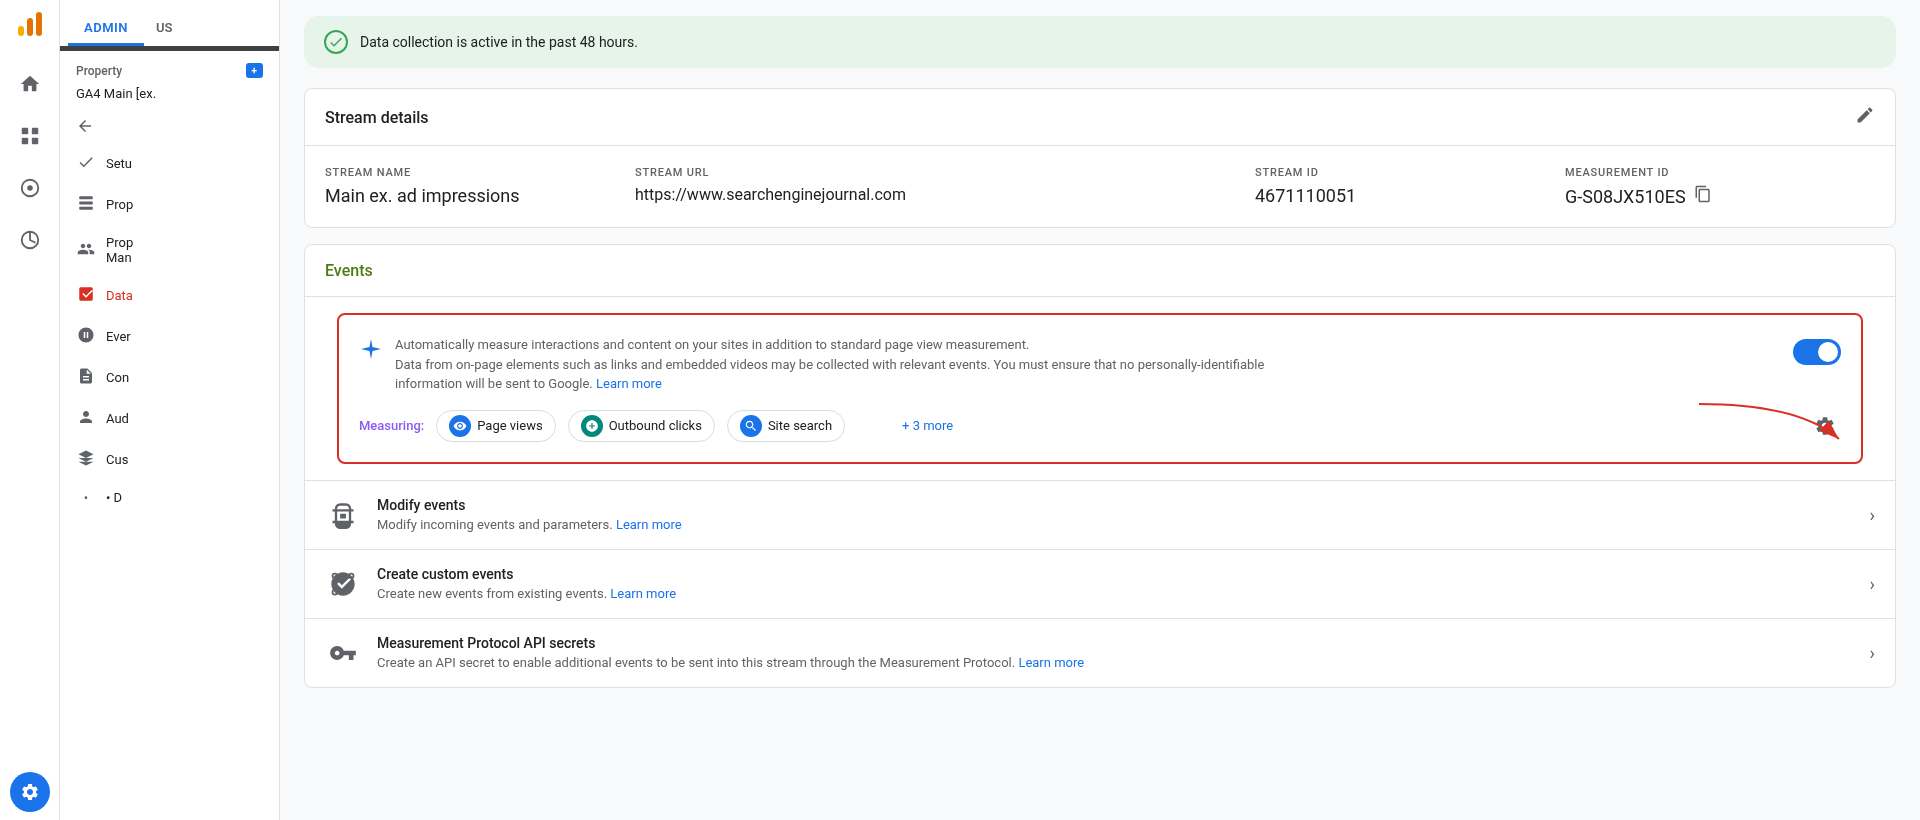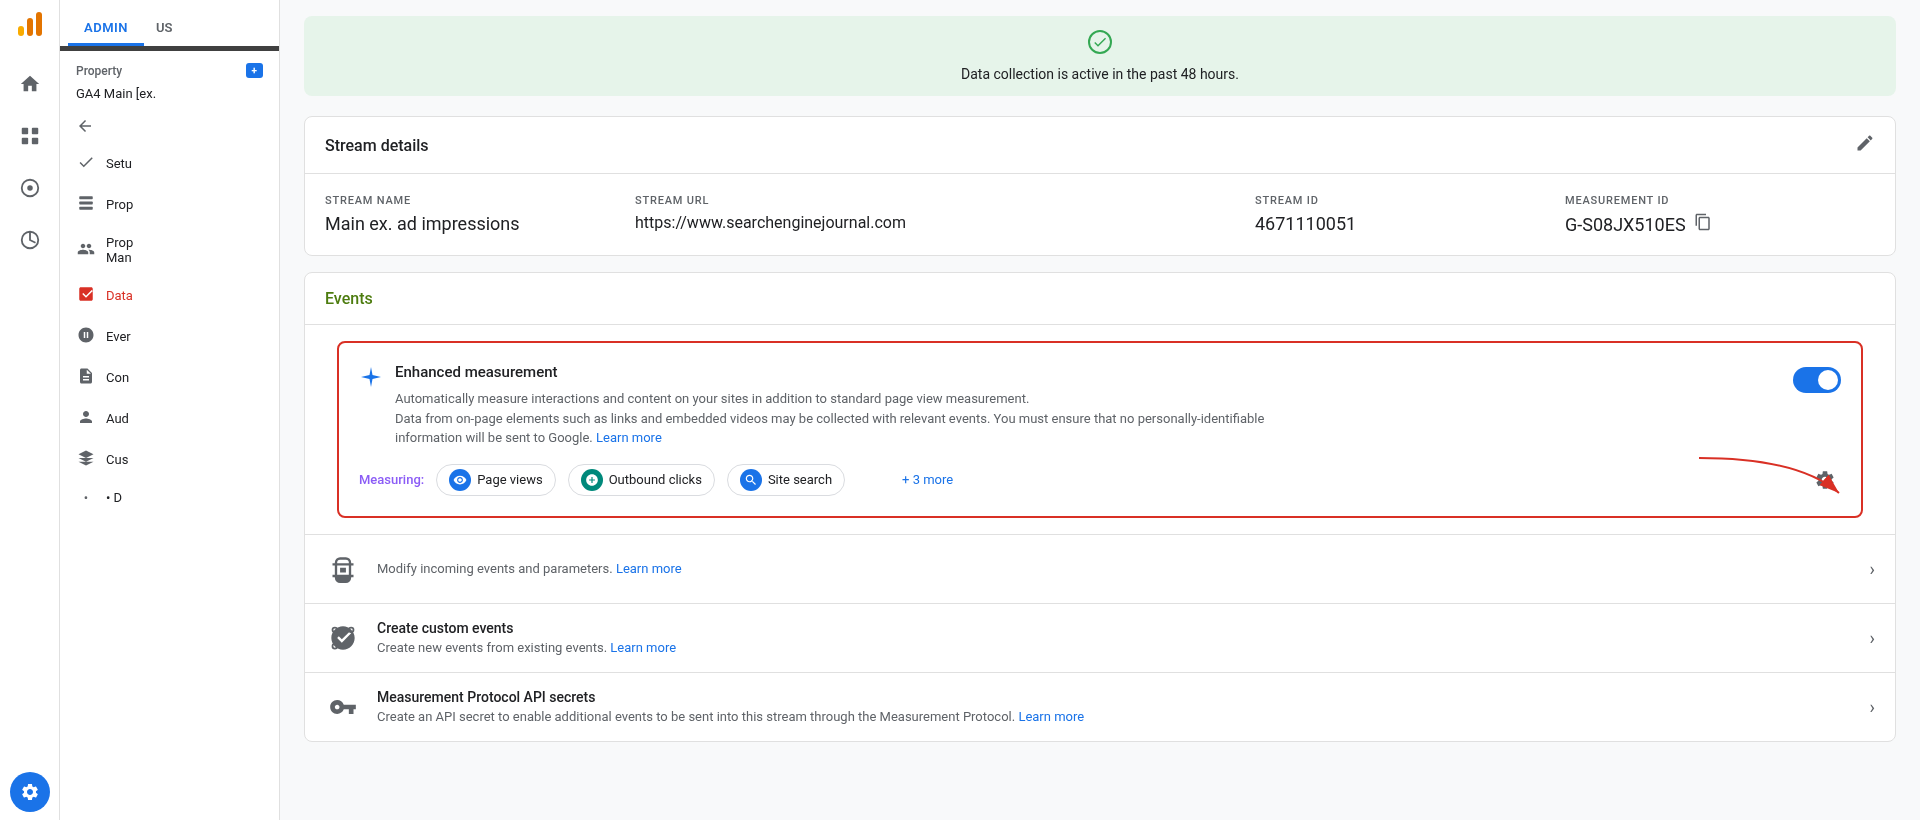--- a/index.html
+++ b/index.html
@@ -147,28 +147,27 @@
     }
 
     
     .content-area {
       padding: 0 24px 24px;
     }
 
     
     .success-banner {
       background: #e6f4ea;
-      border-radius: 8px;
+      border-radius: 15px;
       padding: 14px 20px;
       display: flex;
       align-items: center;
       gap: 12px;
       margin-bottom: 20px;
       margin-top: 16px;
-      flex-direction: column;
     }
     .success-icon {
       width: 24px;
       height: 24px;
       border-radius: 50%;
       border: 2px solid #34a853;
       display: flex;
       align-items: center;
       justify-content: center;
       color: #34a853;
@@ -621,21 +620,20 @@
         <div class="enhanced-box">
           <div class="enhanced-header">
             <div class="enhanced-left">
               <span class="sparkle-icon">
                 
                 <svg width="24" height="24" viewBox="0 0 24 24" fill="#1a73e8">
                   <path d="M12 2 L13.5 10 L22 12 L13.5 14 L12 22 L10.5 14 L2 12 L10.5 10 Z"></path>
                 </svg>
               </span>
               <div class="enhanced-content">
-                <div class="enhanced-title">Enhanced measurement</div>
                 <div class="enhanced-desc">
                   <span>Automatically measure interactions and content on your sites in addition to standard page view measurement.</span><br>
                   <span>Data from on-page elements such as links and embedded videos may be collected with relevant events. You must ensure that no personally-identifiable</span>
                   <span>information will be sent to Google.</span>
                   <a href="#">Learn more</a>
                 </div>
               </div>
             </div>
 
             <div style="display:flex; align-items:flex-start; padding-top:4px;">
@@ -698,20 +696,21 @@
         </svg>
       </div>
 
       <div class="event-item">
         <div class="event-item-icon">
           <svg width="28" height="28" viewBox="0 0 24 24" fill="#5f6368">
               <path d="M9.5 2A4.5 4.5 0 0 0 5 6.5v.5H3v2h2V17H3v2h2v.5A4.5 4.5 0 0 0 9.5 24h5a4.5 4.5 0 0 0 4.5-4.5V19h2v-2h-2V9h2V7h-2v-.5A4.5 4.5 0 0 0 14.5 2h-5zm0 2h5A2.5 2.5 0 0 1 17 6.5V7H7v-.5A2.5 2.5 0 0 1 9.5 4zM7 9h10v8H7V9zm2.5 2v4h5v-4h-5z"></path>
             </svg>
         </div>
         <div class="event-item-content">
+          <div class="event-item-title">Modify events</div>
           <div class="event-item-desc">
             <span>Modify incoming events and parameters.</span>
             <a href="#">Learn more</a>
           </div>
         </div>
         <span class="chevron-right">›</span>
       </div>
 
       <div class="event-item">
         <div class="event-item-icon">

